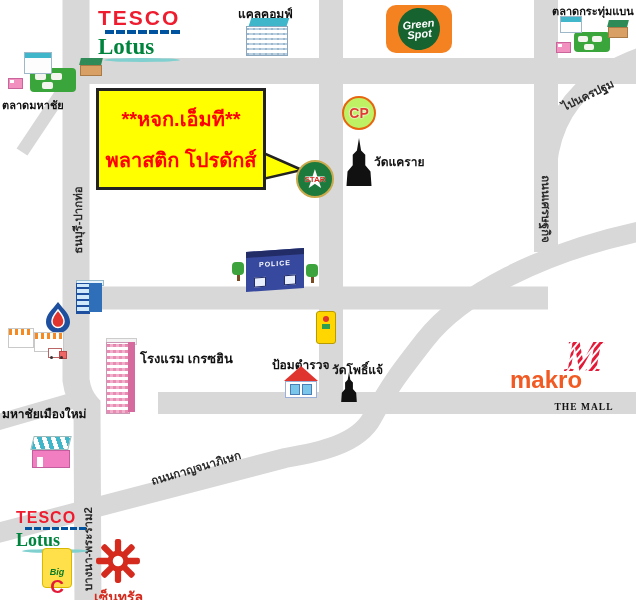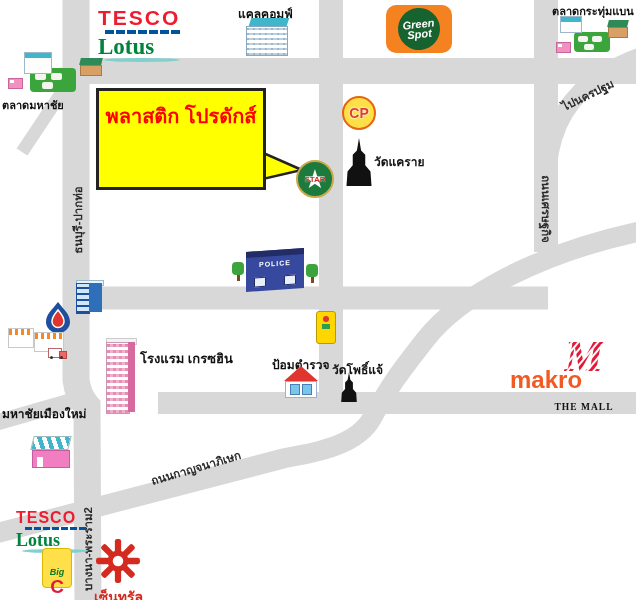--- a/index.html
+++ b/index.html
@@ -19,21 +19,21 @@
   .tesco.small .tesco-word{font-size:16px;letter-spacing:1px;line-height:15px;}
   .tesco.small .tesco-dashes span{width:7px;height:3px;}
   .tesco.small .lotus-word{font-size:18px;line-height:17px;}
   
   .greenspot{position:absolute;width:66px;height:48px;background:#f58220;border-radius:10px;
              display:flex;align-items:center;justify-content:center;z-index:3;}
   .gs-circle{width:42px;height:42px;border-radius:50%;background:#17632f;color:#fff;
              display:flex;flex-direction:column;align-items:center;justify-content:center;
              font-style:italic;font-weight:bold;font-size:11px;line-height:10px;transform:rotate(-6deg);}
   
-  .cp-logo{position:absolute;width:30px;height:30px;border-radius:50%;background:#fde047;border:2px solid #e8650f;
+  .cp-logo{position:absolute;width:30px;height:30px;border-radius:50%;background:#bef264;border:2px solid #e8650f;
            display:flex;align-items:center;justify-content:center;z-index:3;}
   .cp-logo span{color:#e03c31;font-weight:bold;font-size:14px;text-shadow:0 0 2px #fff,0 0 2px #fff;}
   
   .callout{position:absolute;left:96px;top:88px;width:164px;height:96px;background:#ffff00;
            border:3px solid #222;z-index:4;text-align:center;}
   .callout .l1{margin-top:12px;font-size:20px;font-weight:bold;color:#ff0000;}
   .callout .l2{margin-top:9px;font-size:20px;font-weight:bold;color:#ff0000;}
   .callout-tail{position:absolute;left:240px;top:140px;z-index:3;}
   
   .star-logo{position:absolute;left:296px;top:160px;width:34px;height:34px;border-radius:50%;
@@ -205,20 +205,21 @@
   <div class="mhouse" style="left:80px;top:58px;width:22px;">
       <div class="roof"></div>
       <div class="body"></div>
     </div>
   <div class="lm-label" style="left:2px;top:96px;font-size:11px;">ตลาดมหาชัย</div>
 
   <svg class="callout-tail" width="80" height="52" viewBox="0 0 80 52">
     <polygon points="12,8 62,30 10,42" fill="#ffff00" stroke="#222" stroke-width="2.5"></polygon>
   </svg>
   <div class="callout">
+    <div class="l1">**หจก.เอ็มที**</div>
     <div class="l2">พลาสติก โปรดักส์</div>
   </div>
 
   <div class="star-logo">
     <span class="glyph">★</span>
     <span class="word">STAR</span>
   </div>
 
   <div class="cp-logo" style="left:342px;top:96px;">
     <span>CP</span>

